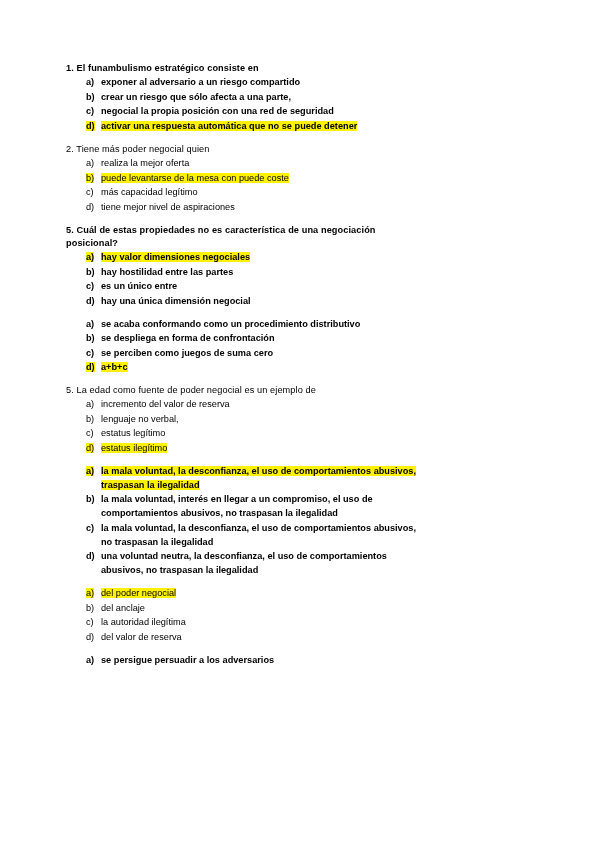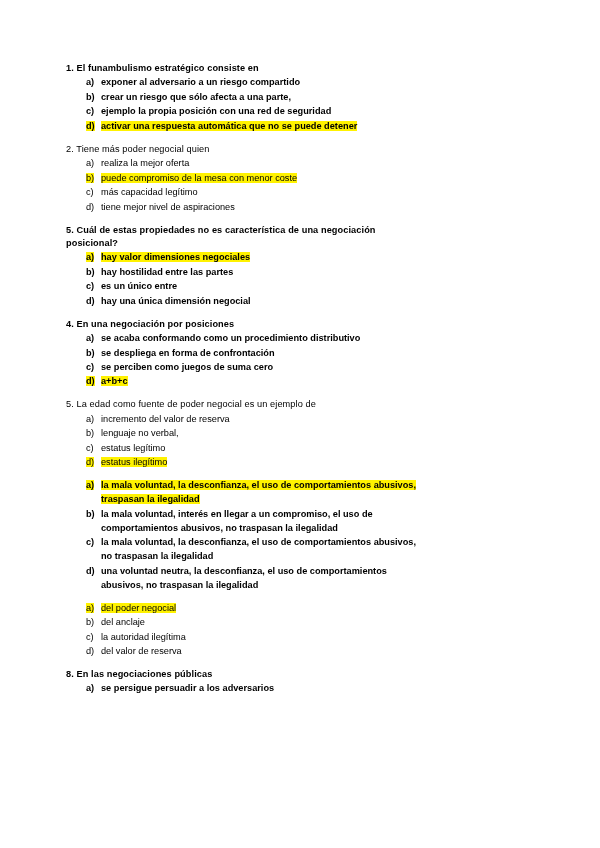--- a/index.html
+++ b/index.html
@@ -75,38 +75,38 @@
           <li class="answer bold">
             <span class="marker"><span>a)</span></span>
             <span class="atext"><span>exponer al adversario a un riesgo compartido</span></span>
           </li>
           <li class="answer bold">
             <span class="marker"><span>b)</span></span>
             <span class="atext"><span>crear un riesgo que sólo afecta a una parte,</span></span>
           </li>
           <li class="answer bold">
             <span class="marker"><span>c)</span></span>
-            <span class="atext"><span>ejemplo la propia posición con una red de seguridad</span></span>
+            <span class="atext"><span>negocial la propia posición con una red de seguridad</span></span>
           </li>
           <li class="answer bold hilite">
             <span class="marker"><span>d)</span></span>
             <span class="atext"><span>activar una respuesta automática que no se puede detener</span></span>
           </li>
         </ul>
       </div>
       <div class="question-block">
         <p class="q-stem">2. Tiene más poder negocial quien</p>
         <ul class="answers">
           <li class="answer">
             <span class="marker"><span>a)</span></span>
             <span class="atext"><span>realiza la mejor oferta</span></span>
           </li>
           <li class="answer hilite">
             <span class="marker"><span>b)</span></span>
-            <span class="atext"><span>puede compromiso de la mesa con menor coste</span></span>
+            <span class="atext"><span>puede levantarse de la mesa con puede coste</span></span>
           </li>
           <li class="answer">
             <span class="marker"><span>c)</span></span>
             <span class="atext"><span>más capacidad legítimo</span></span>
           </li>
           <li class="answer">
             <span class="marker"><span>d)</span></span>
             <span class="atext"><span>tiene mejor nivel de aspiraciones</span></span>
           </li>
         </ul>
@@ -126,21 +126,20 @@
             <span class="marker"><span>c)</span></span>
             <span class="atext"><span>es un único entre</span></span>
           </li>
           <li class="answer bold">
             <span class="marker"><span>d)</span></span>
             <span class="atext"><span>hay una única dimensión negocial</span></span>
           </li>
         </ul>
       </div>
       <div class="question-block">
-        <p class="q-stem bold">4. En una negociación por posiciones</p>
         <ul class="answers">
           <li class="answer bold">
             <span class="marker"><span>a)</span></span>
             <span class="atext"><span>se acaba conformando como un procedimiento distributivo</span></span>
           </li>
           <li class="answer bold">
             <span class="marker"><span>b)</span></span>
             <span class="atext"><span>se despliega en forma de confrontación</span></span>
           </li>
           <li class="answer bold">
@@ -208,21 +207,20 @@
             <span class="marker"><span>c)</span></span>
             <span class="atext"><span>la autoridad ilegítima</span></span>
           </li>
           <li class="answer">
             <span class="marker"><span>d)</span></span>
             <span class="atext"><span>del valor de reserva</span></span>
           </li>
         </ul>
       </div>
       <div class="question-block">
-        <p class="q-stem bold">8. En las negociaciones públicas</p>
         <ul class="answers">
           <li class="answer bold">
             <span class="marker"><span>a)</span></span>
             <span class="atext"><span>se persigue persuadir a los adversarios</span></span>
           </li>
         </ul>
       </div>
     </div>
 </div>
 

